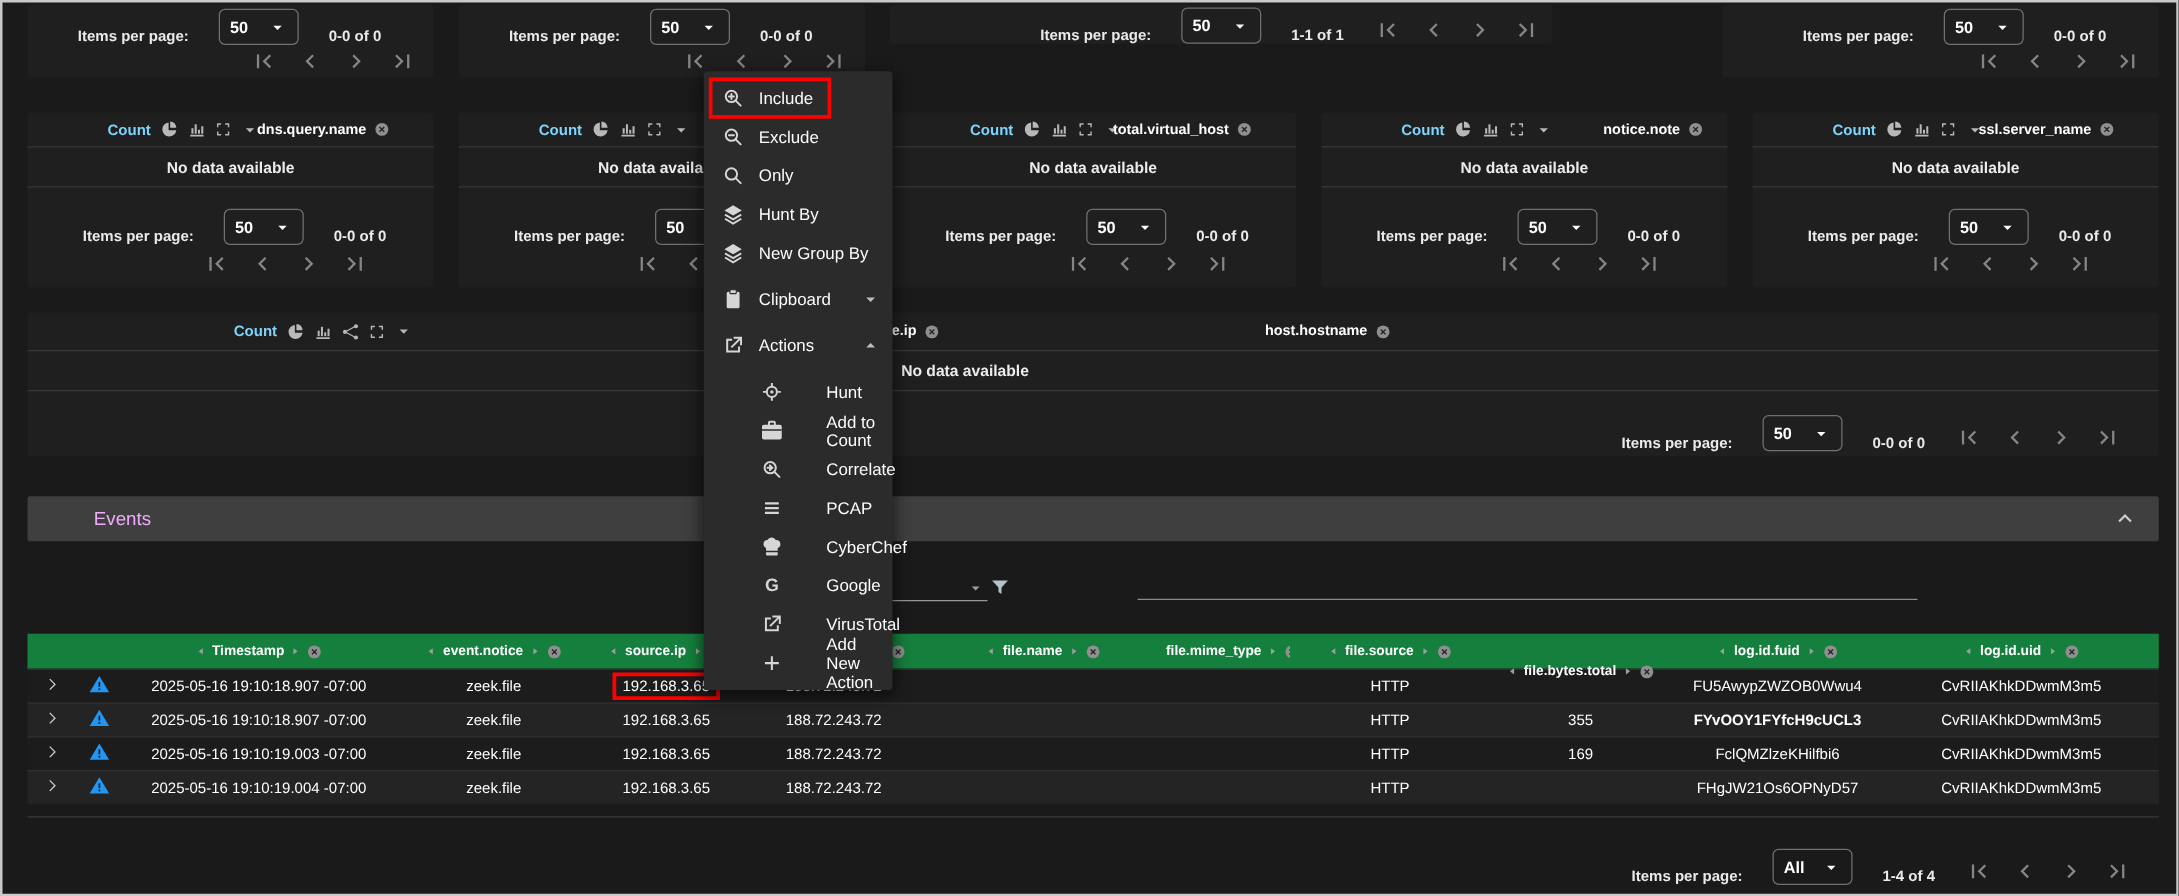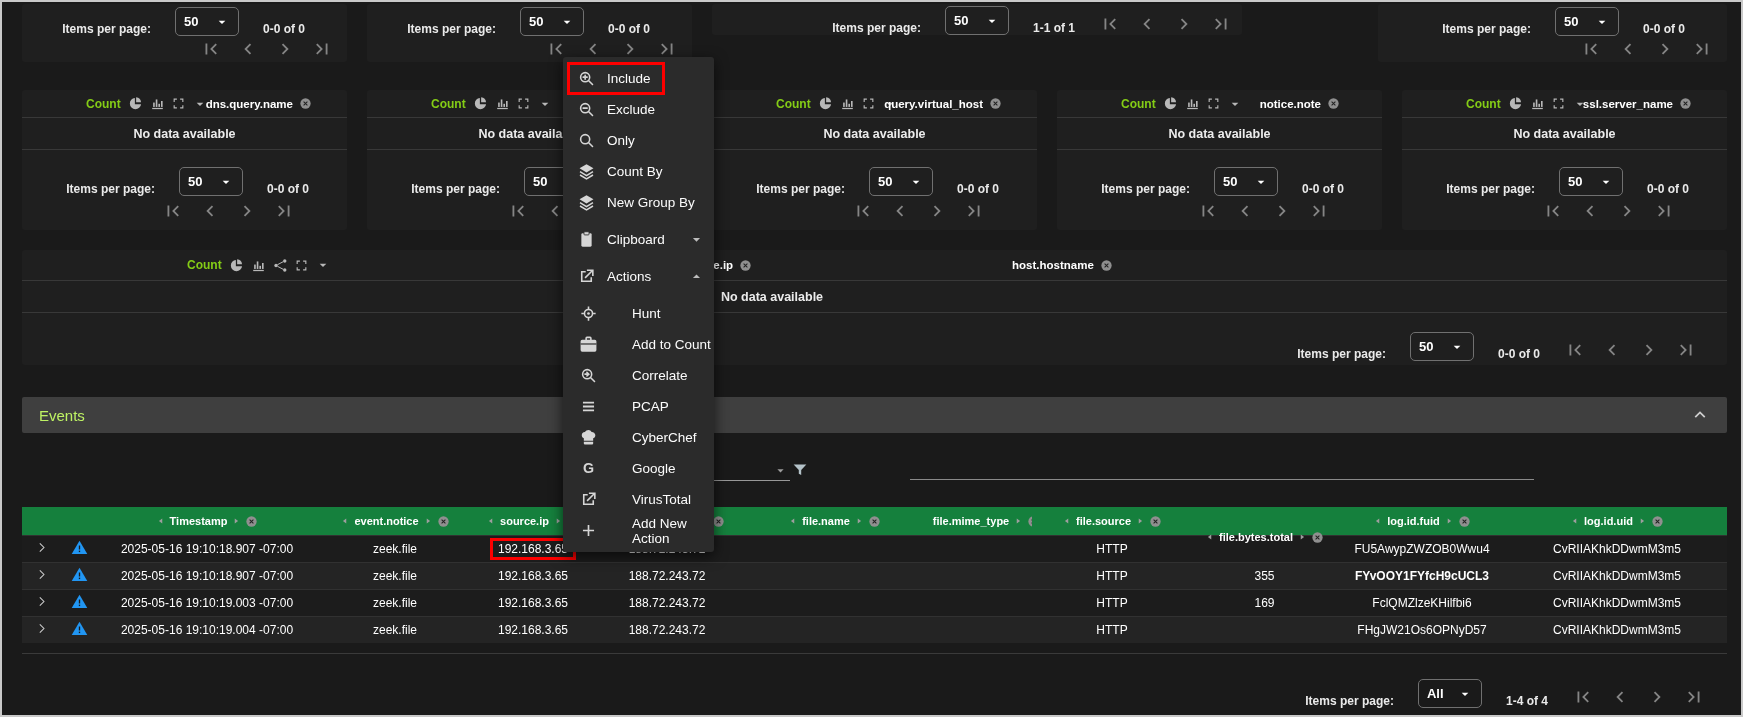--- a/index.html
+++ b/index.html
@@ -14,39 +14,39 @@
   .pp-box{display:flex;align-items:center;justify-content:space-between;box-sizing:border-box;
     width:64px;height:29px;border:1px solid #707070;border-radius:5px;padding:0 8px;
     font-size:13px;font-weight:700;color:#fff;cursor:pointer;}
   .range{font-size:12px;font-weight:700;color:#eaeaea;white-space:nowrap;}
   .pagicons{display:flex;align-items:center;gap:15px;}
   .icnbtn{display:flex;align-items:center;justify-content:center;color:#858585;}
   .icn{display:inline-flex;align-items:center;justify-content:center;line-height:0;}
   
   .m-head{height:27px;display:flex;align-items:center;border-bottom:1px solid #383838;position:relative;}
   .count-group{display:flex;align-items:center;gap:7px;color:#b8b8b8;}
-  .count-label{font-size:12px;font-weight:700;color:#84cc16;text-align:right;}
+  .count-label{font-size:12px;font-weight:700;color:#7dd3fc;text-align:right;}
   .chip{display:flex;align-items:center;gap:6px;font-size:11.5px;font-weight:700;color:#fff;white-space:nowrap;}
   .nodata{font-size:12.5px;font-weight:700;color:#ececec;}
   .divider{height:1px;background:#383838;}
   
   .menu{position:absolute;left:561px;top:55px;width:151px;background:#2b2b2b;border-radius:3px;
     box-shadow:0 4px 14px rgba(0,0,0,.65);padding:6px 0;z-index:60;}
   .menu-item{position:relative;height:31px;display:flex;align-items:center;gap:11px;
     padding-left:14px;font-size:13.5px;color:#fcfcfc;cursor:pointer;}
-  .menu-item.indent{padding-left:16px;gap:34px;}
+  .menu-item.indent{padding-left:45px;gap:34px;}
   .menu-item.gap-before{margin-top:6px;}
   .menu-item .mi-icon{color:#d6d6d6;}
   .menu-item .trail{position:absolute;right:9px;color:#bdbdbd;}
   .menu-item.highlighted::before{content:"";position:absolute;left:4px;top:-1px;width:92px;height:27px;
     border:3px solid #fd0000;pointer-events:none;}
   
   .events-bar{left:20px;top:395px;width:1705px;height:36px;background:#3f3f3f;border-radius:2px;
     display:flex;align-items:center;justify-content:space-between;padding:0 17px;box-sizing:border-box;}
-  .events-title{font-size:15px;color:#bef264;}
+  .events-title{font-size:15px;color:#f0abfc;margin-left:36px;}
   
   .tbl{left:20px;top:505px;width:1705px;}
   .thead{display:flex;height:28px;background:#15803d;align-items:center;}
   .th{display:flex;align-items:center;justify-content:center;gap:4px;font-size:11px;font-weight:700;
     color:#fff;white-space:nowrap;overflow:hidden;}
   .th .arr{color:#9e9e9e;}
   .trow{display:flex;height:26px;align-items:center;border-top:1px solid #313131;}
   .trow.odd{background:#1c1c1c;}.trow.even{background:#242424;}
   .td{font-size:12px;color:#fff;text-align:center;white-space:nowrap;overflow:visible;}
   .cellhl{display:inline-block;border:3px solid #fd0000;padding:1px 5px;margin:-4px 0;}
@@ -444,21 +444,21 @@
               <path fill="none" stroke="currentColor" stroke-width="2.1" d="M4 9V4h5M15 4h5v5M20 15v5h-5M9 20H4v-5"></path>
             </svg>
           </span>
           <span class="icn">
             <svg width="16" height="16" viewBox="0 0 24 24">
               <path fill="currentColor" d="M7 10l5 5 5-5z"></path>
             </svg>
           </span>
         </div>
         <div class="chip" style="position: absolute; right: 35px;">
-          <span>query.virtual_host</span>
+          <span>total.virtual_host</span>
           <span class="icn" style="color:#8f8f8f;">
             <svg width="13" height="13" viewBox="0 0 24 24">
               <circle cx="12" cy="12" r="9.5" fill="currentColor"></circle>
               <path d="M8.5 8.5l7 7M15.5 8.5l-7 7" stroke="#222" stroke-width="1.9" fill="none"></path>
             </svg>
           </span>
         </div>
       </div>
       <div style="height: 31px; display: flex; align-items: center; justify-content: center;">
         <span class="nodata">No data available</span>
@@ -534,21 +534,21 @@
             <svg width="13" height="13" viewBox="0 0 24 24">
               <path fill="none" stroke="currentColor" stroke-width="2.1" d="M4 9V4h5M15 4h5v5M20 15v5h-5M9 20H4v-5"></path>
             </svg>
           </span>
           <span class="icn">
             <svg width="16" height="16" viewBox="0 0 24 24">
               <path fill="currentColor" d="M7 10l5 5 5-5z"></path>
             </svg>
           </span>
         </div>
-        <div class="chip" style="position: absolute; right: 42px;">
+        <div class="chip" style="position: absolute; right: 19px;">
           <span>notice.note</span>
           <span class="icn" style="color:#8f8f8f;">
             <svg width="13" height="13" viewBox="0 0 24 24">
               <circle cx="12" cy="12" r="9.5" fill="currentColor"></circle>
               <path d="M8.5 8.5l7 7M15.5 8.5l-7 7" stroke="#222" stroke-width="1.9" fill="none"></path>
             </svg>
           </span>
         </div>
       </div>
       <div style="height: 31px; display: flex; align-items: center; justify-content: center;">
@@ -1186,21 +1186,21 @@
         <span>Only</span>
       </div>
       <div class="menu-item">
         <span class="icn mi-icon">
           <svg width="19" height="19" viewBox="0 0 24 24">
             <path fill="currentColor" d="M12 2.8L3.2 8 12 13.2 20.8 8z"></path>
             <path fill="none" stroke="currentColor" stroke-width="1.9" d="M3.8 12.2l8.2 4.9 8.2-4.9"></path>
             <path fill="none" stroke="currentColor" stroke-width="1.9" d="M3.8 16.4l8.2 4.9 8.2-4.9"></path>
           </svg>
         </span>
-        <span>Count By</span>
+        <span>Hunt By</span>
       </div>
       <div class="menu-item">
         <span class="icn mi-icon">
           <svg width="19" height="19" viewBox="0 0 24 24">
             <path fill="currentColor" d="M12 2.8L3.2 8 12 13.2 20.8 8z"></path>
             <path fill="none" stroke="currentColor" stroke-width="1.9" d="M3.8 12.2l8.2 4.9 8.2-4.9"></path>
             <path fill="none" stroke="currentColor" stroke-width="1.9" d="M3.8 16.4l8.2 4.9 8.2-4.9"></path>
           </svg>
         </span>
         <span>New Group By</span>

